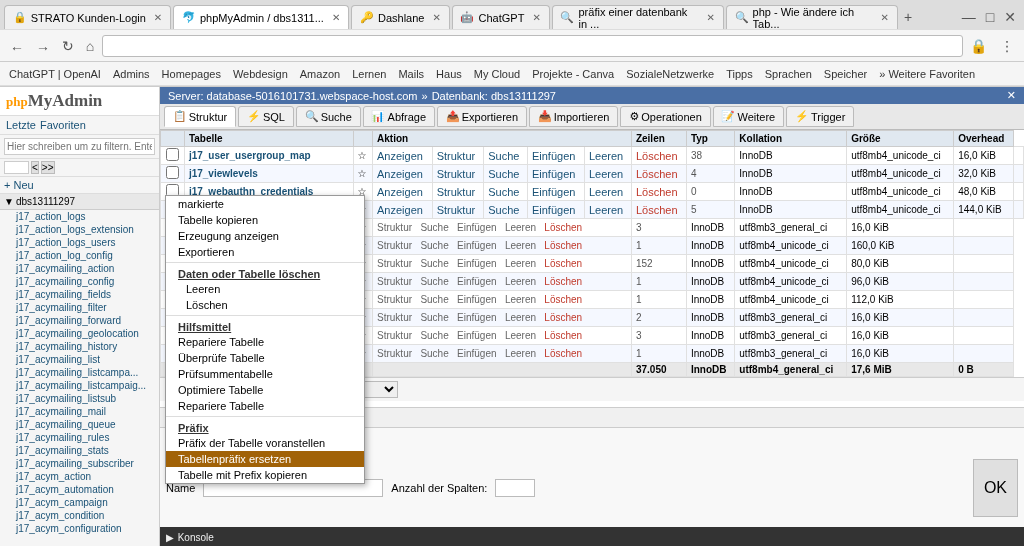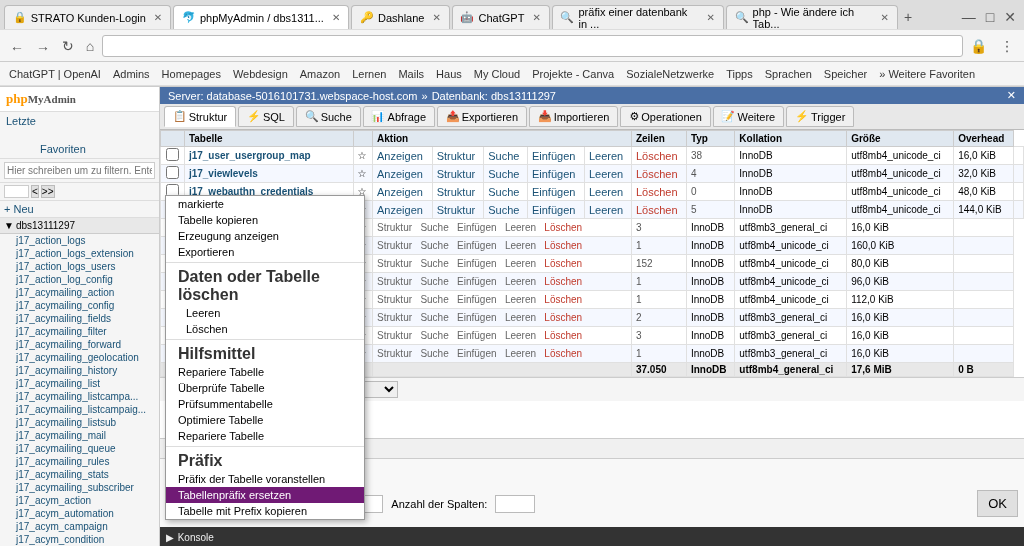--- a/index.html
+++ b/index.html
@@ -60,28 +60,28 @@
     .bottom-bar input[type=checkbox] { margin-right: 3px; }
 
     
     .action-bar { border-top: 1px solid #ccc; padding: 3px 6px; background: #f0f0f0; font-size: 11px; display: flex; align-items: center; gap: 8px; }
 
     
     .create-area { border-top: 1px solid #ccc; padding: 6px; background: #f8f8f8; }
     .create-btn { background: #e8e8e8; border: 1px solid #bbb; padding: 3px 8px; cursor: pointer; font-size: 11px; display: flex; align-items: center; gap: 4px; }
     .create-form { display: flex; align-items: center; gap: 8px; padding: 4px 0; font-size: 11px; }
     .create-form input { border: 1px solid #bbb; padding: 2px 4px; font-size: 11px; }
-    .create-form .ok-btn { background: #e0e0e0; border: 1px solid #bbb; padding: 5px 10px; cursor: pointer; font-size: 13px; }
+    .create-form .ok-btn { background: #e0e0e0; border: 1px solid #bbb; padding: 19px 10px; cursor: pointer; font-size: 16px; }
 
     
     .console-bar { background: #333; color: #eee; padding: 2px 6px; font-size: 10px; display: flex; align-items: center; gap: 4px; height: 20px; }
     .context-menu { position: absolute; background: #fff; border: 1px solid #999; box-shadow: 2px 2px 6px rgba(0,0,0,0.3); min-width: 200px; z-index: 100; font-size: 11px; }
     .context-menu-item { padding: 2px 12px; cursor: pointer; white-space: nowrap; }
-    .context-menu-item.highlighted { background: #701a75; color: #fff; }
-    .context-menu-section { font-weight: bold; padding: 3px 12px 1px; color: #333; font-size: 16px; }
+    .context-menu-item.highlighted { background: #a16207; color: #fff; }
+    .context-menu-section { font-weight: bold; padding: 3px 12px 1px; color: #333; font-size: 11px; text-decoration: underline; }
     .context-menu-divider { border-top: 1px solid #ddd; margin: 2px 0; }
 
     
     ::-webkit-scrollbar { width: 8px; height: 8px; }
     ::-webkit-scrollbar-track { background: #f0f0f0; }
     ::-webkit-scrollbar-thumb { background: #bbb; border-radius: 2px; }
 
     .select-dropdown { border: 1px solid #bbb; padding: 1px 2px; font-size: 10px; }
   </style>
 </head>
@@ -154,25 +154,25 @@
     <span class="bookmark-item">Speicher</span>
     <span class="bookmark-item">» Weitere Favoriten</span>
   </div>
 </div>
 
 <div class="main-content">
 
   <div class="sidebar">
 
     <div style="background:#fff;padding:4px 6px;border-bottom:1px solid #ddd;display:flex;align-items:center;gap:6px;">
-      <div style="font-size:13px;font-weight:bold;color:#f90;font-family:serif;">php<span style="color:#555;font-size:11px;font-weight:bold;">MyAdmin</span></div>
+      <div style="font-size:13px;font-weight:bold;color:#f90;font-family:serif;">php<span style="color:#555;font-size:17px;font-weight:bold;">MyAdmin</span></div>
     </div>
     <div class="sidebar-sub">
       <span style="color:#1a5276;cursor:pointer;">Letzte</span>
-      <span style="color:#1a5276;cursor:pointer;margin-top:28px;">Favoriten</span>
+      <span style="color:#1a5276;cursor:pointer;">Favoriten</span>
     </div>
     <div class="sidebar-search">
       <input type="text" style="width: 100%; font-size: 10px; border: 1px solid rgb(204, 204, 204); padding: 2px;" placeholder="Hier schreiben um zu filtern. Enter ↵">
     </div>
     <div class="sidebar-pagination">
       <input type="text" style="width: 25px; border: 1px solid rgb(204, 204, 204); text-align: center; font-size: 10px;">
       <button style="font-size:10px;background:#e0e0e0;border:1px solid #bbb;cursor:pointer;">&lt;</button>
       <button style="font-size:10px;background:#e0e0e0;border:1px solid #bbb;cursor:pointer;">&gt;&gt;</button>
     </div>
     <div style="padding:2px 4px;border-bottom:1px solid #ddd;">

